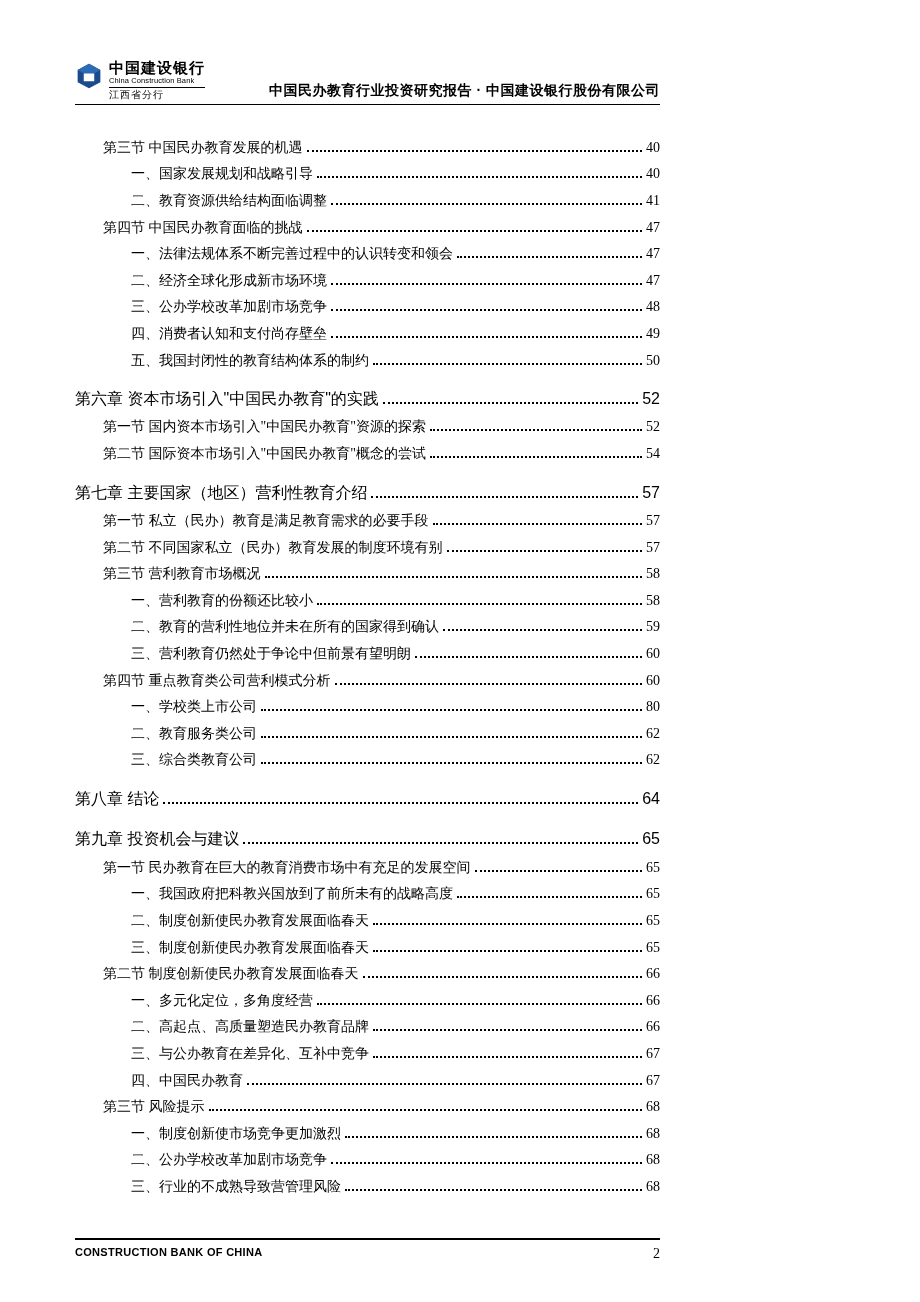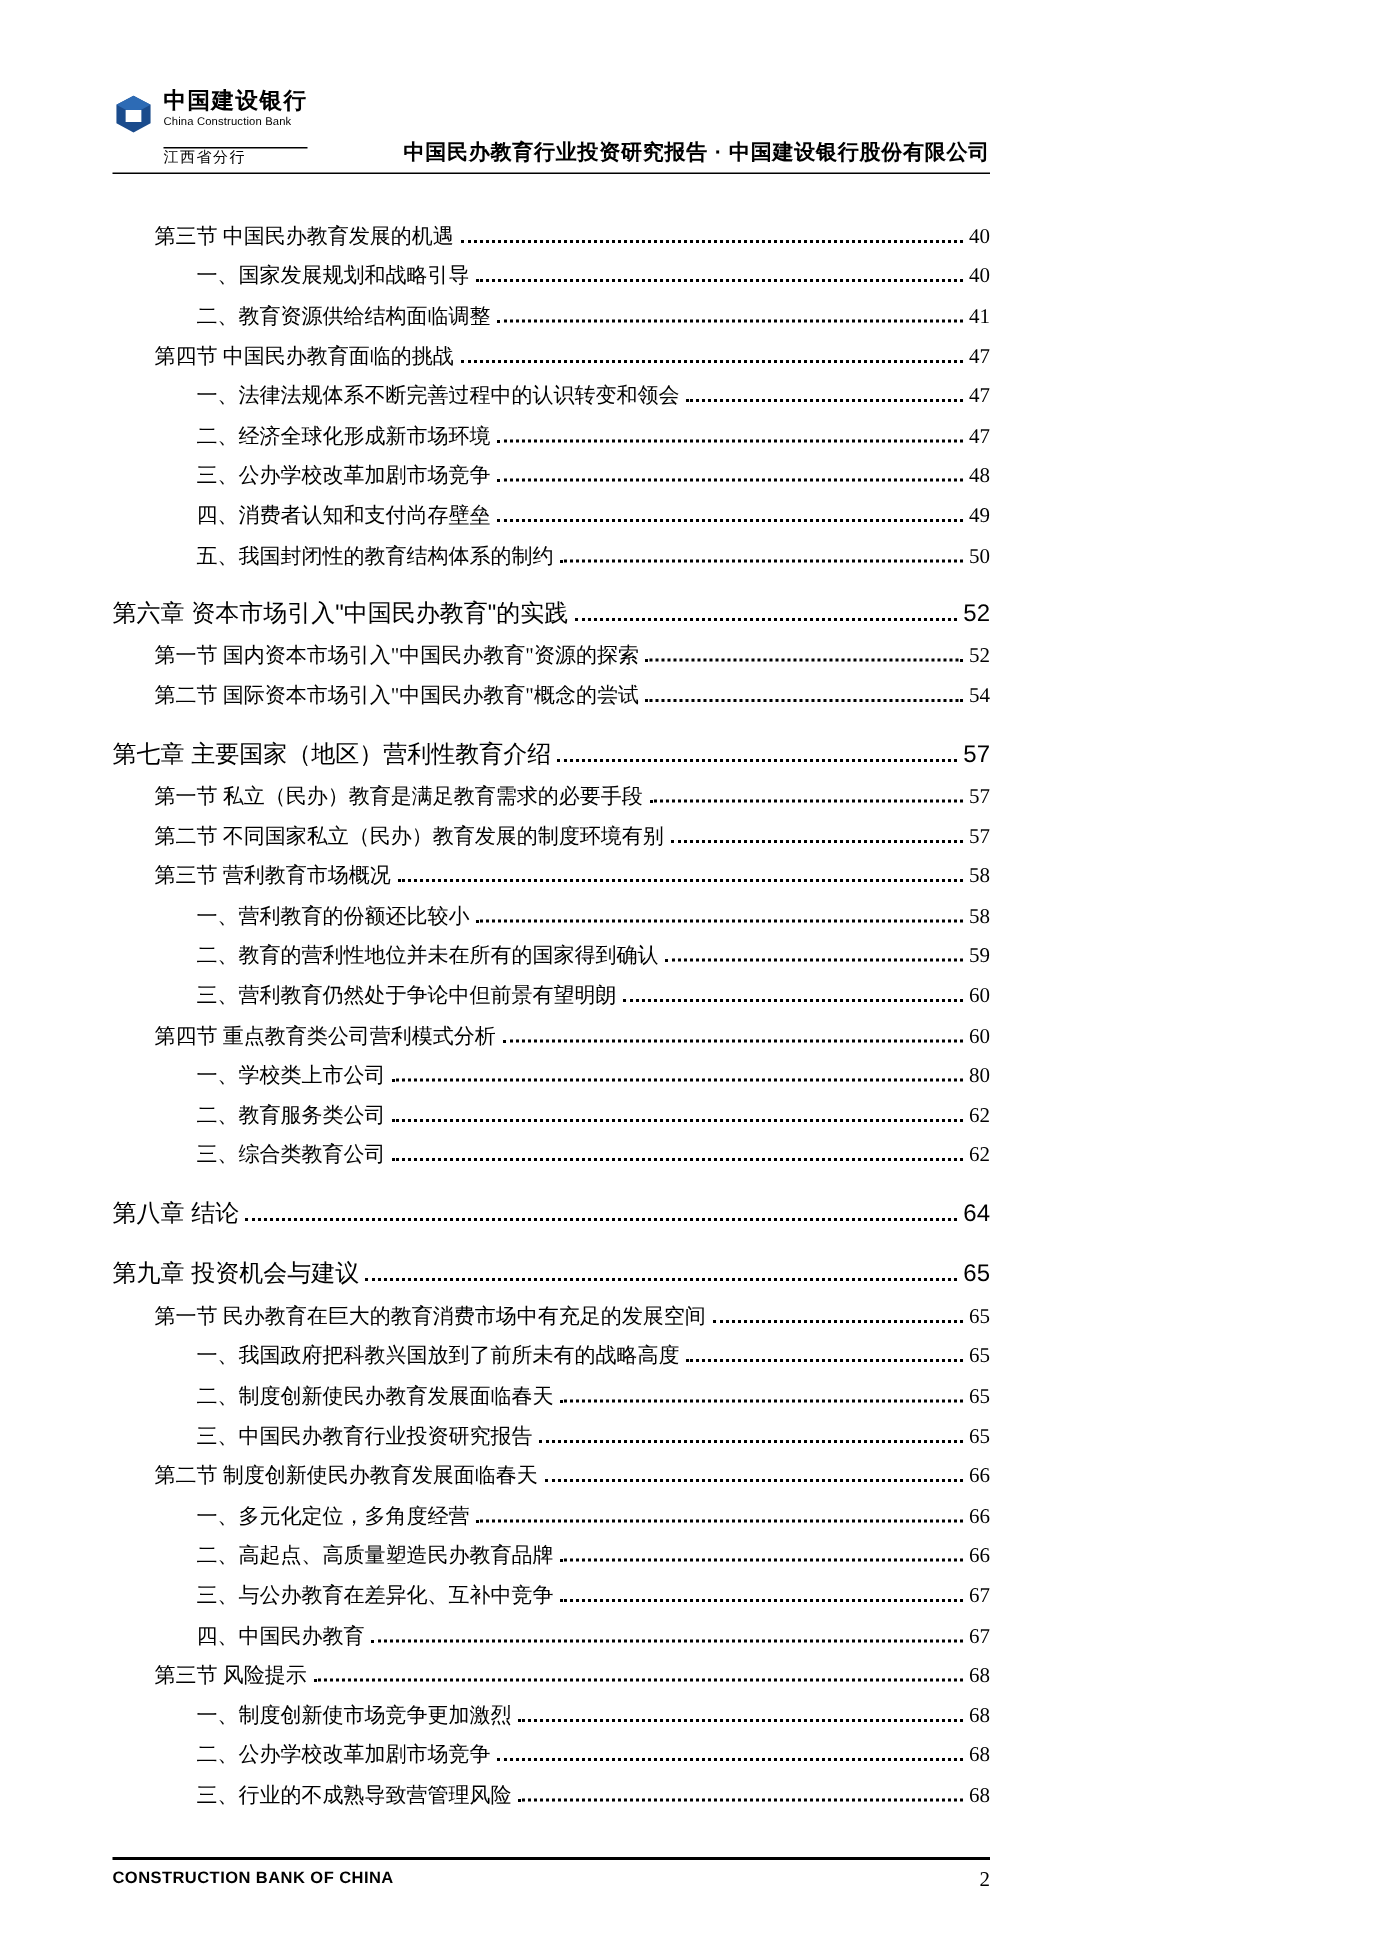--- a/index.html
+++ b/index.html
@@ -46,21 +46,21 @@
     letter-spacing: 1px;
   }
   .logo-en {
     font-size: 7.5px;
     font-family: Arial, sans-serif;
     letter-spacing: 0.1px;
   }
   .logo-sub {
     font-size: 10px;
     border-top: 1px solid #000;
-    margin-top: 13px;
+    margin-top: 2px;
     padding-top: 1px;
     letter-spacing: 1px;
   }
   .header-right {
     font-family: "SimHei", "黑体", sans-serif;
     font-size: 14px;
     font-weight: bold;
     letter-spacing: 0.5px;
   }
   .toc {
@@ -273,21 +273,21 @@
         <span class="title">一、我国政府把科教兴国放到了前所未有的战略高度</span>
         <span class="dots"></span>
         <span class="pg">65</span>
       </div>
       <div class="toc-entry l3">
         <span class="title">二、制度创新使民办教育发展面临春天</span>
         <span class="dots"></span>
         <span class="pg">65</span>
       </div>
       <div class="toc-entry l3">
-        <span class="title">三、中国民办教育行业投资研究报告</span>
+        <span class="title">三、制度创新使民办教育发展面临春天</span>
         <span class="dots"></span>
         <span class="pg">65</span>
       </div>
       <div class="toc-entry l2">
         <span class="title">第二节 制度创新使民办教育发展面临春天</span>
         <span class="dots"></span>
         <span class="pg">66</span>
       </div>
       <div class="toc-entry l3">
         <span class="title">一、多元化定位，多角度经营</span>

